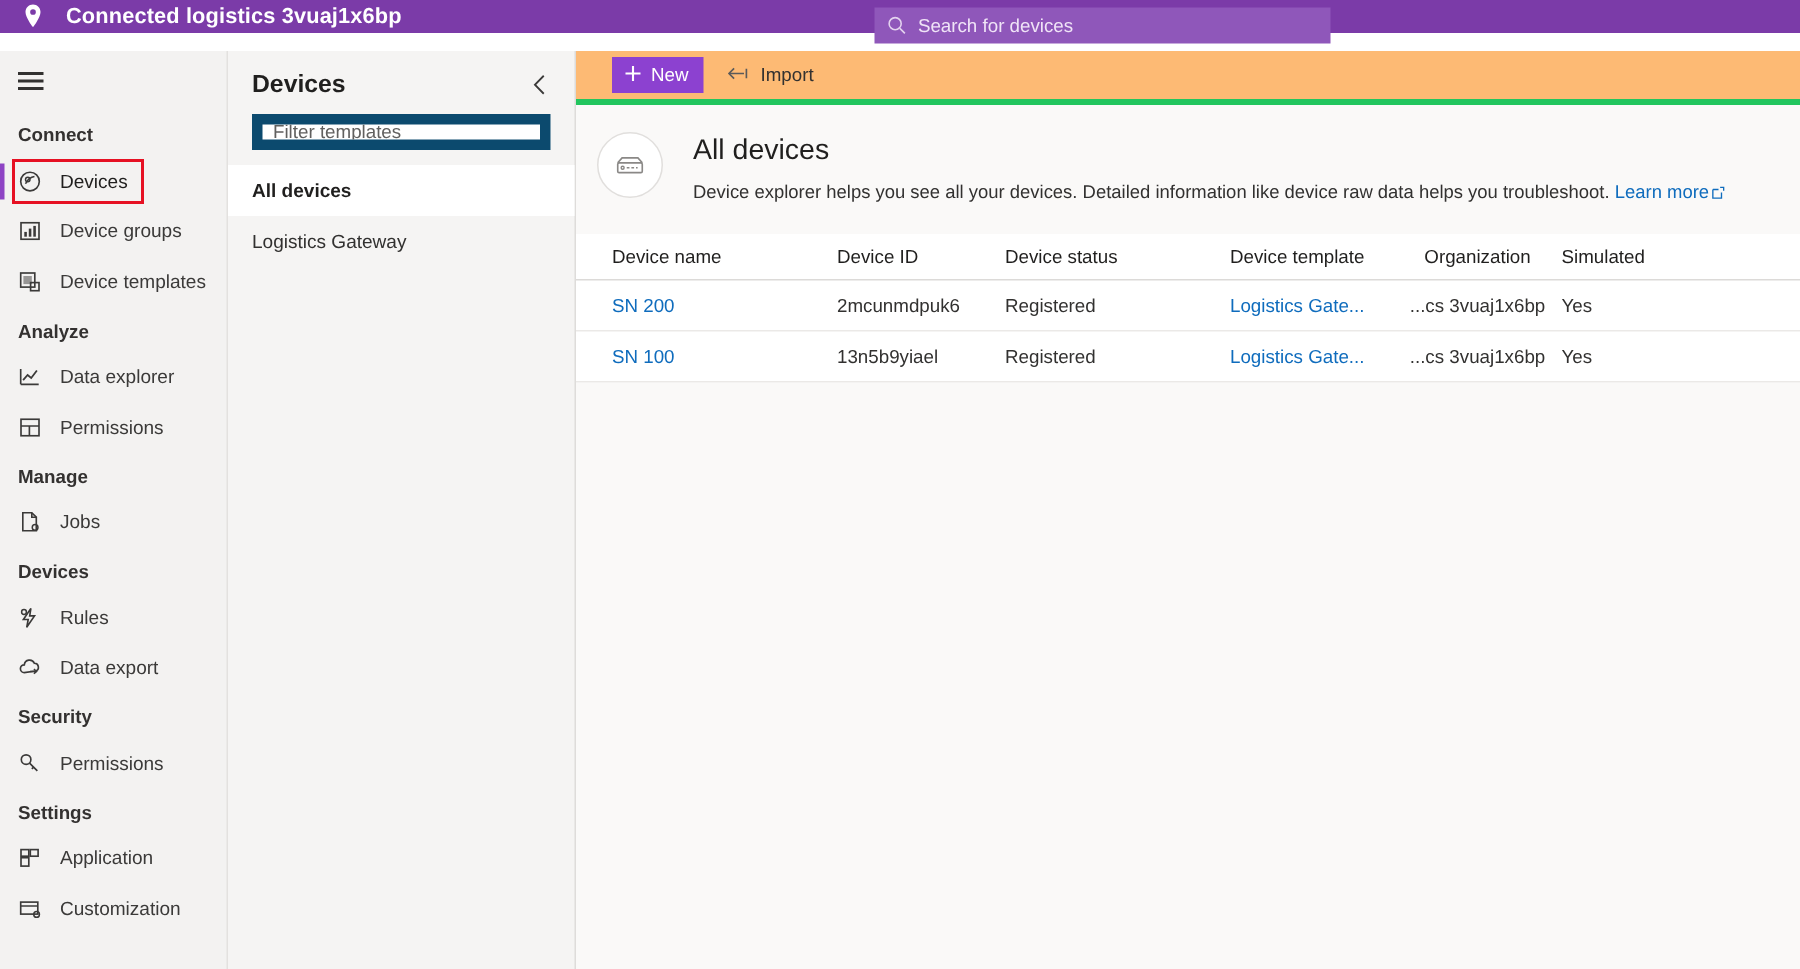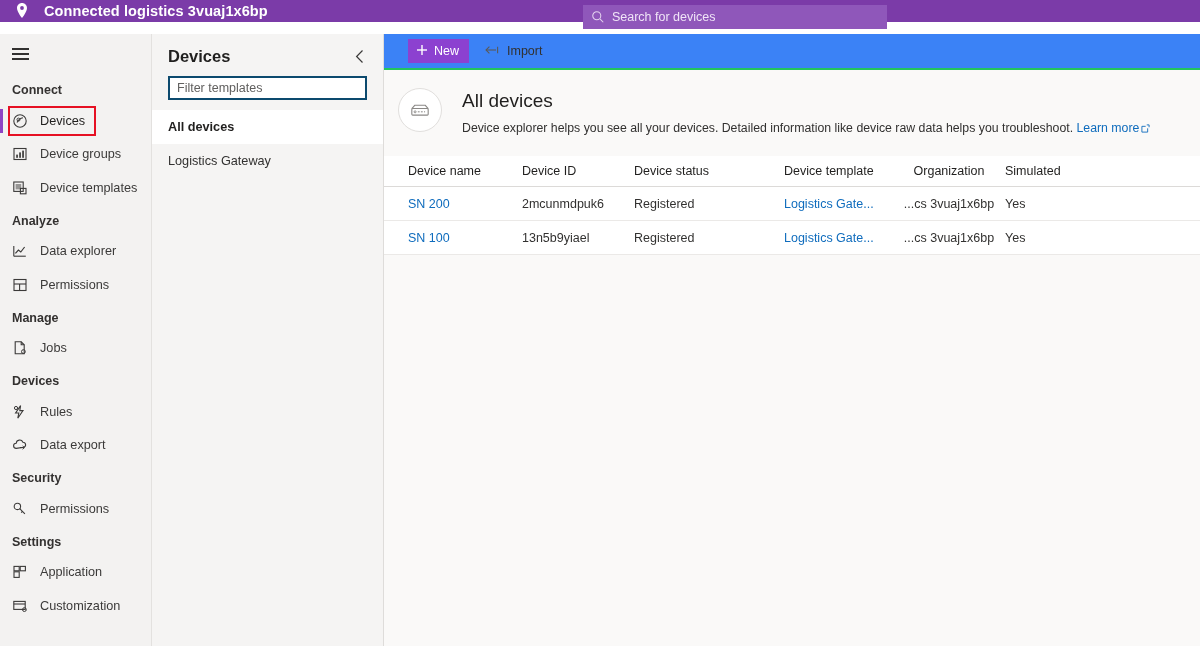--- a/index.html
+++ b/index.html
@@ -91,43 +91,43 @@
   }
   .devpanel-head {
     display: flex; align-items: center; justify-content: space-between;
     padding: 12px 14px 6px 16px;
   }
   .devpanel-title { font-size: 16.5px; color: #201f1e; font-weight: bold; }
   .collapse-btn { width: 20px; height: 20px; display:flex; align-items:center; justify-content:center; cursor:pointer; }
   .filter-wrap { padding: 4px 16px 10px 16px; }
   .filter-input {
     width: 100%; height: 24px;
-    border: 2px solid #0c4a6e; background: #ffffff;
+    border: 7px solid #0c4a6e; background: #ffffff;
     font-size: 12.5px; color: #323130; padding: 0 7px; outline: none;
     font-family: "Liberation Sans", sans-serif;
   }
   .filter-input::placeholder { color: #61605f; opacity: 1; }
   .tmpl-item {
     height: 34px; display: flex; align-items: center;
     padding-left: 16px; font-size: 12.7px; color: #323130;
     cursor: pointer;
   }
   .tmpl-item.selected {
     background: #ffffff; font-weight: bold; color: #201f1e;
   }
 
   
   .main {
     position: absolute; top: 34px; left: 384px;
     width: 816px; height: 612px;
     background: #faf9f8;
   }
   .cmdbar {
-    height: 36px; background: #3b82f6;
-    border-bottom: 2px solid #22c55e;
+    height: 36px; background: #fdba74;
+    border-bottom: 4px solid #22c55e;
     display: flex; align-items: center; padding-left: 24px; gap: 8px;
   }
   .btn-new {
     height: 24px; min-width: 55px;
     background: #8c41d0; color: #ffffff;
     font-size: 12.5px; border: 0; cursor: pointer;
     display: flex; align-items: center; gap: 6px;
     padding: 0 10px 0 8px;
     font-family: "Liberation Sans", sans-serif;
   }
@@ -158,21 +158,21 @@
   .tbl-row {
     display: flex; align-items: center;
     border-bottom: 1px solid #ebe9e7;
     padding-left: 24px;
   }
   .tbl-head { height: 31px; border-bottom: 1px solid #dcdad8; }
   .tbl-head .cell { font-size: 12.5px; color: #201f1e; font-weight: normal; }
   .tbl-body-row { height: 34px; }
   .cell { font-size: 12.5px; color: #323130; white-space: nowrap; overflow: hidden; }
   .c0 { flex: 0 0 114px; }
-  .c1 { flex: 0 0 112px; }
+  .c1 { flex: 0 0 112px; margin-left: 36px; }
   .c2 { flex: 0 0 150px; }
   .c3 { flex: 0 0 109px; }
   .c4 { flex: 0 0 112px; text-align: center; }
   .c5 { flex: 0 0 80px; }
   .link-cell { color: #0f6cbd; cursor: pointer; }
 </style>
 </head>
 <body>
 
 <div class="topbar">

